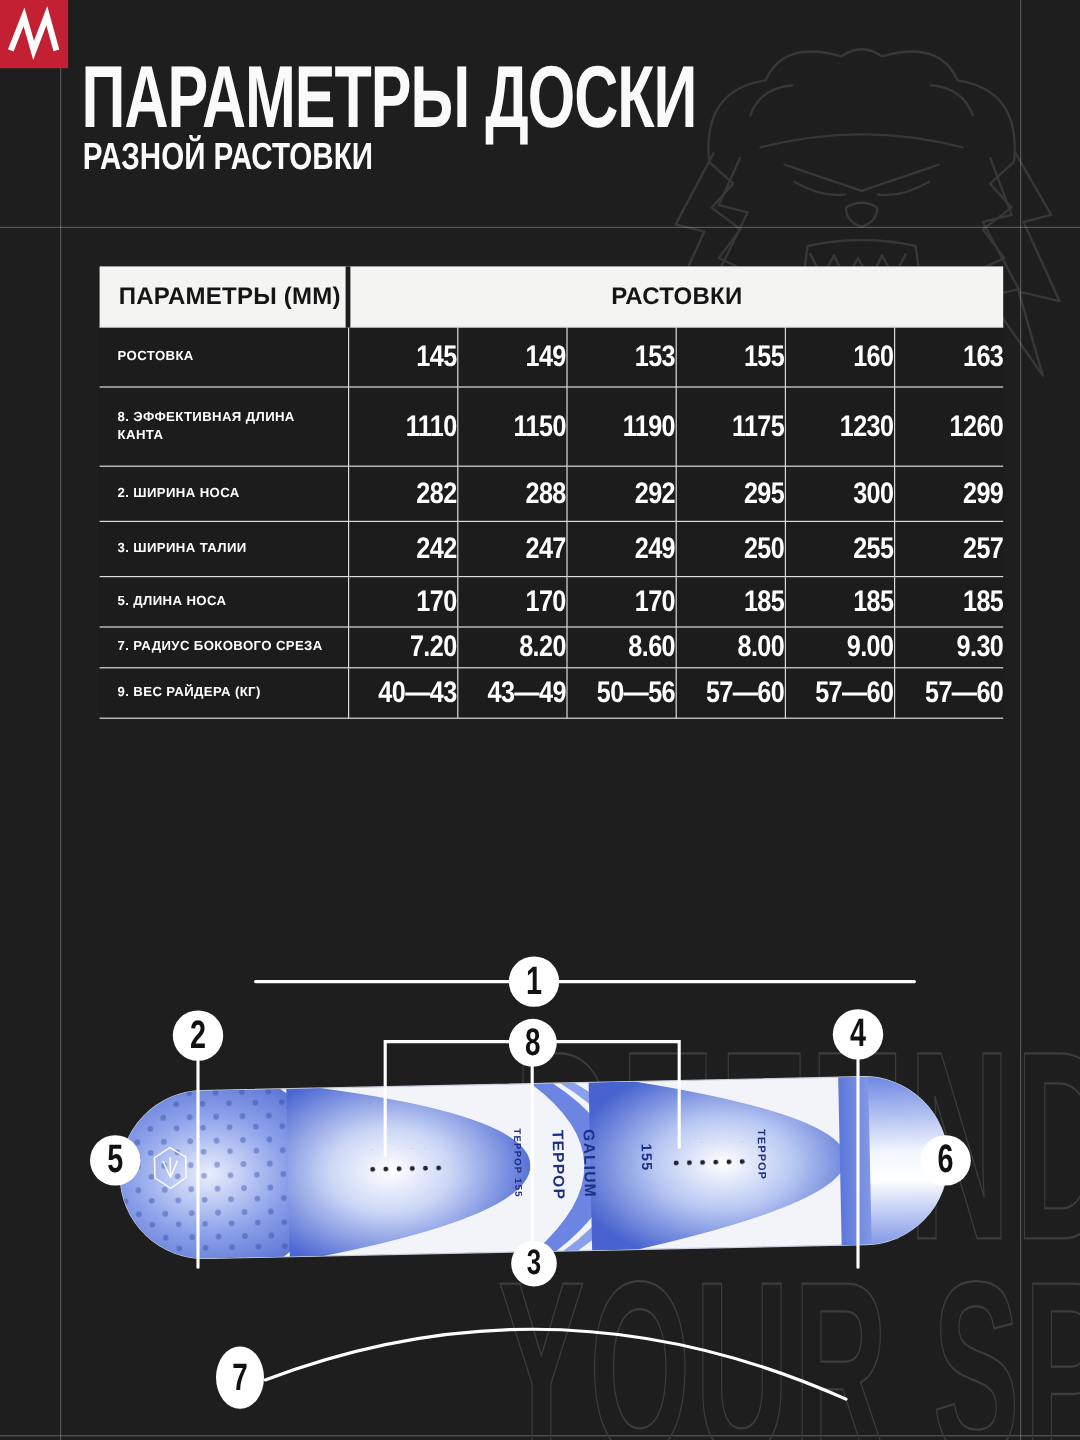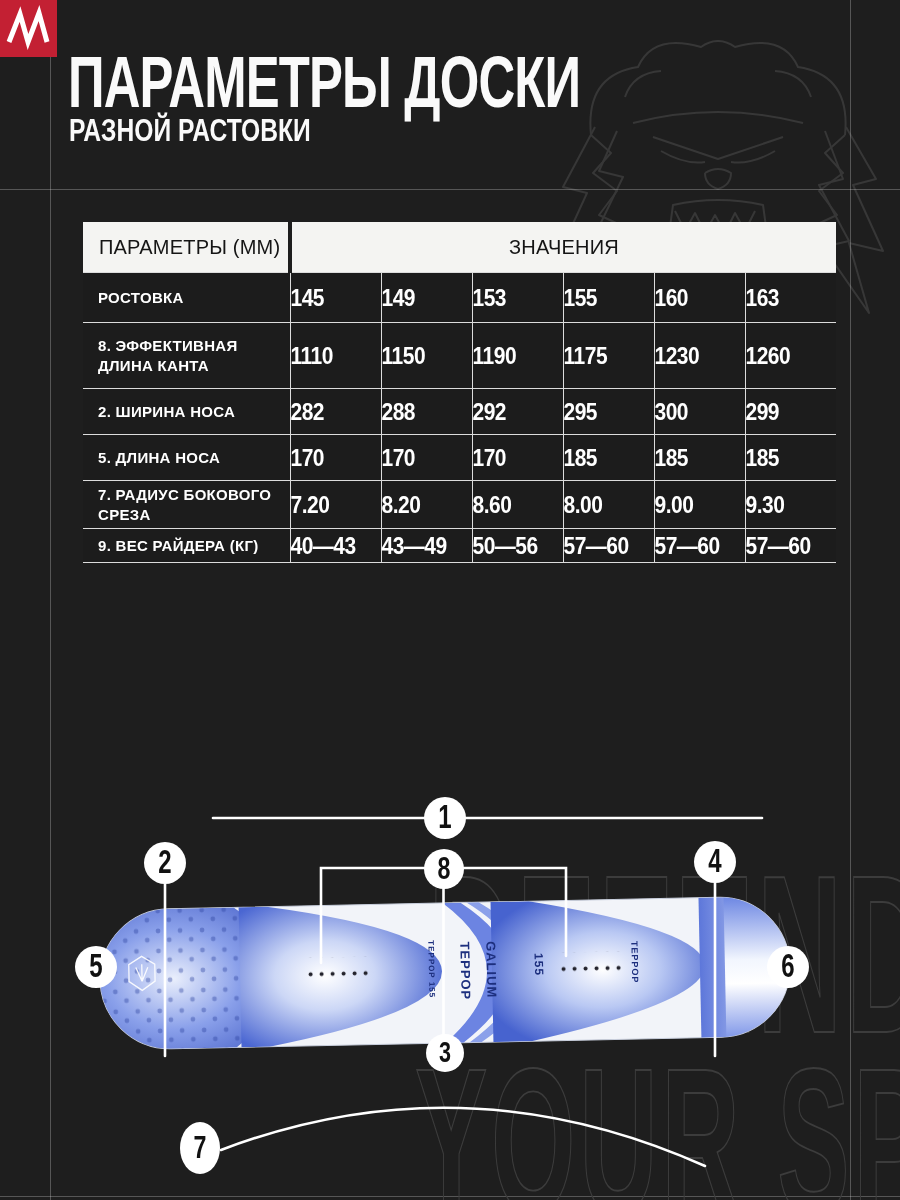--- a/index.html
+++ b/index.html
@@ -32,32 +32,32 @@
 
   
   table.spec{
     position:absolute;left:83px;top:222px;width:753px;z-index:2;
     border-collapse:collapse;table-layout:fixed;background:#1c1c1c;
   }
   table.spec col.c-label{width:207px}
   table.spec col.c-val{width:91px}
   table.spec th{
     background:#f4f4f2;color:#151515;height:48px;
-    font-size:20px;font-weight:normal;letter-spacing:.2px;margin-left:11px;
+    font-size:20px;font-weight:bold;letter-spacing:.2px;margin-left:11px;
   }
   th.h-label{text-align:left;padding-left:16px;border-right:4px solid #1e1e1e}
   th.h-vals{text-align:center}
   table.spec td{
     border:1px solid #dcdcdc;background:#1c1c1c;color:#fff;vertical-align:middle;
   }
   td.lbl{
     text-align:left;padding:4px 8px 4px 15px;
-    font-size:15px;font-weight:bold;letter-spacing:.3px;line-height:1.3;
-  }
-  td.num{text-align:left;padding:0}
+    font-size:11px;font-weight:bold;letter-spacing:.3px;line-height:1.3;
+  }
+  td.num{text-align:right;padding:0}
   .val{
     display:inline-block;font-weight:bold;font-size:21px;letter-spacing:-.5px;
     transform:scaleY(1.18);
   }
   tbody td:first-child{border-left:none}
   tbody td:last-child{border-right:none}
   tbody tr:nth-child(1){height:50px}
   tbody tr:nth-child(2){height:66px}
   tbody tr:nth-child(3){height:46px}
   tbody tr:nth-child(4){height:46px}
@@ -123,21 +123,21 @@
       <col class="c-val">
       <col class="c-val">
       <col class="c-val">
       <col class="c-val">
       <col class="c-val">
       <col class="c-val">
     </colgroup>
   <thead>
     <tr>
       <th class="h-label">ПАРАМЕТРЫ (ММ)</th>
-      <th class="h-vals" colspan="6">ЗНАЧЕНИЯ</th>
+      <th class="h-vals" colspan="6">РАСТОВКИ</th>
     </tr>
   </thead>
   <tbody>
     <tr>
       <td class="lbl">РОСТОВКА</td>
       <td class="num"><span class="val">145</span></td>
       <td class="num"><span class="val">149</span></td>
       <td class="num"><span class="val">153</span></td>
       <td class="num"><span class="val">155</span></td>
       <td class="num"><span class="val">160</span></td>
@@ -153,20 +153,29 @@
       <td class="num"><span class="val">1260</span></td>
     </tr>
     <tr>
       <td class="lbl">2. ШИРИНА НОСА</td>
       <td class="num"><span class="val">282</span></td>
       <td class="num"><span class="val">288</span></td>
       <td class="num"><span class="val">292</span></td>
       <td class="num"><span class="val">295</span></td>
       <td class="num"><span class="val">300</span></td>
       <td class="num"><span class="val">299</span></td>
+    </tr>
+    <tr>
+      <td class="lbl">3. ШИРИНА ТАЛИИ</td>
+      <td class="num"><span class="val">242</span></td>
+      <td class="num"><span class="val">247</span></td>
+      <td class="num"><span class="val">249</span></td>
+      <td class="num"><span class="val">250</span></td>
+      <td class="num"><span class="val">255</span></td>
+      <td class="num"><span class="val">257</span></td>
     </tr>
     <tr>
       <td class="lbl">5. ДЛИНА НОСА</td>
       <td class="num"><span class="val">170</span></td>
       <td class="num"><span class="val">170</span></td>
       <td class="num"><span class="val">170</span></td>
       <td class="num"><span class="val">185</span></td>
       <td class="num"><span class="val">185</span></td>
       <td class="num"><span class="val">185</span></td>
     </tr>

